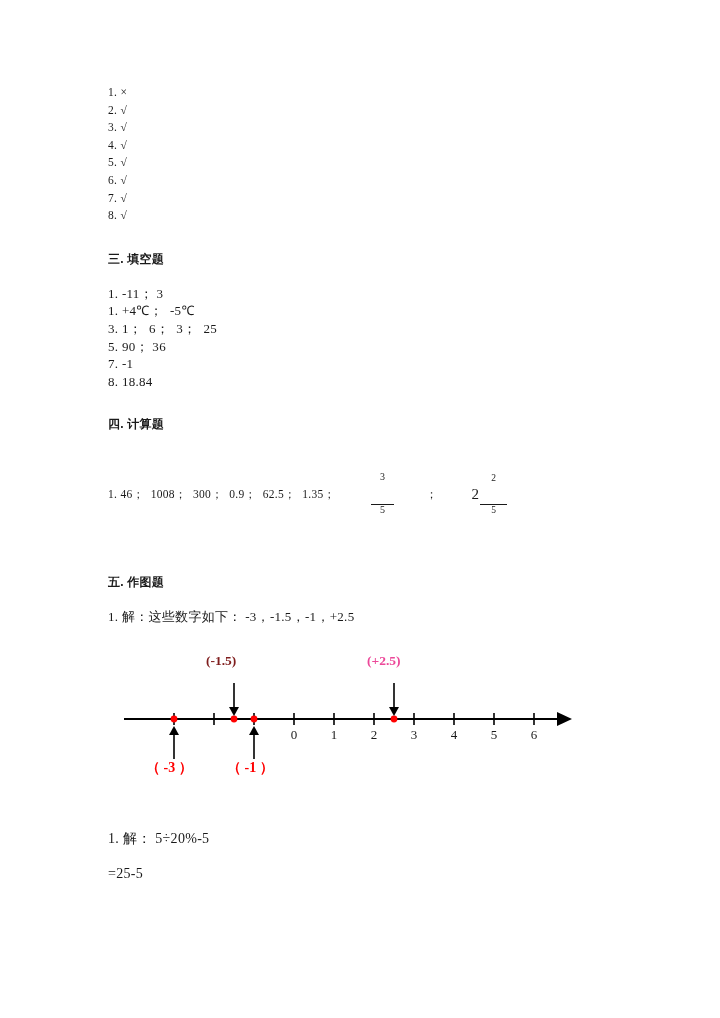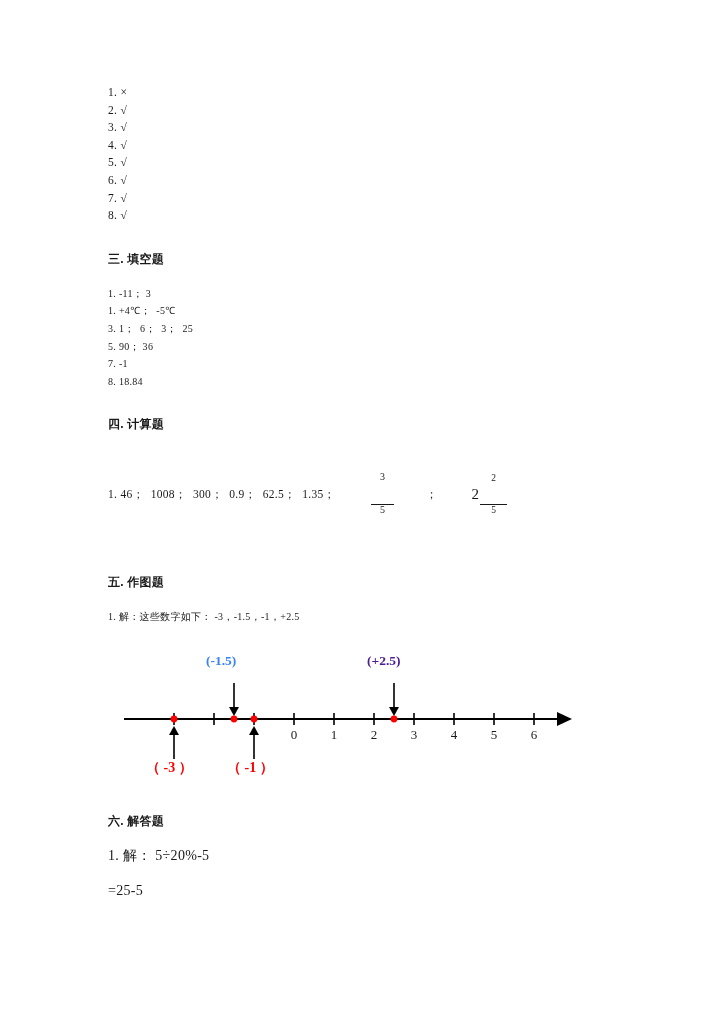--- a/index.html
+++ b/index.html
@@ -38,21 +38,21 @@
   .section-head {
     font-size: 12px;
     font-weight: bold;
     font-family: "Liberation Sans", sans-serif;
     letter-spacing: 0.2px;
   }
   .gap-lg { height: 26px; }
   .gap-md { height: 17px; }
   .gap-sm { height: 10px; }
   .body-line {
-    font-size: 10px;
+    font-size: 13px;
     line-height: 17.6px;
     letter-spacing: 0.3px;
     white-space: pre;
   }
   .calc-row {
     font-size: 11.5px;
     display: flex;
     align-items: center;
     letter-spacing: 0.3px;
     white-space: pre;
@@ -178,28 +178,27 @@
         <polygon points="115,60 125,60 120,69" fill="#000000"></polygon>
         <line x1="280" y1="36" x2="280" y2="62" stroke="#000000" stroke-width="1.6"></line>
         <polygon points="275,60 285,60 280,69" fill="#000000"></polygon>
 
         <line x1="60" y1="112" x2="60" y2="86" stroke="#000000" stroke-width="1.6"></line>
         <polygon points="55,88 65,88 60,79" fill="#000000"></polygon>
         <line x1="140" y1="112" x2="140" y2="86" stroke="#000000" stroke-width="1.6"></line>
         <polygon points="135,88 145,88 140,79" fill="#000000"></polygon>
       </svg>
 
-      <div style="position:absolute; left:92px; top:6px; color:#3b82f6; font-size:13.5px; font-weight:bold; font-family:'Liberation Serif', serif;">(-1.5)</div>
-      <div style="position:absolute; left:253px; top:6px; color:#4c1d95; font-size:13.5px; font-weight:bold; font-family:'Liberation Serif', serif;">(+2.5)</div>
+      <div style="position:absolute; left:92px; top:6px; color:#7f1d1d; font-size:13.5px; font-weight:bold; font-family:'Liberation Serif', serif;">(-1.5)</div>
+      <div style="position:absolute; left:253px; top:6px; color:#ec4899; font-size:13.5px; font-weight:bold; font-family:'Liberation Serif', serif;">(+2.5)</div>
       <div style="position:absolute; left:32px; top:112px; color:#ff0000; font-size:14px; font-weight:bold; font-family:'Liberation Serif', serif;">（ -3 ）</div>
       <div style="position:absolute; left:113px; top:112px; color:#ff0000; font-size:14px; font-weight:bold; font-family:'Liberation Serif', serif;">（ -1 ）</div>
     </div>
 
     <div class="gap-lg"></div>
 
-    <div class="section-head">六. 解答题</div>
     <div class="gap-md"></div>
     <div class="footer-line">1. 解： 5÷20%-5</div>
     <div class="gap-md"></div>
     <div class="footer-line">=25-5</div>
 
   </div>
 </div>
 
 </body></html>

